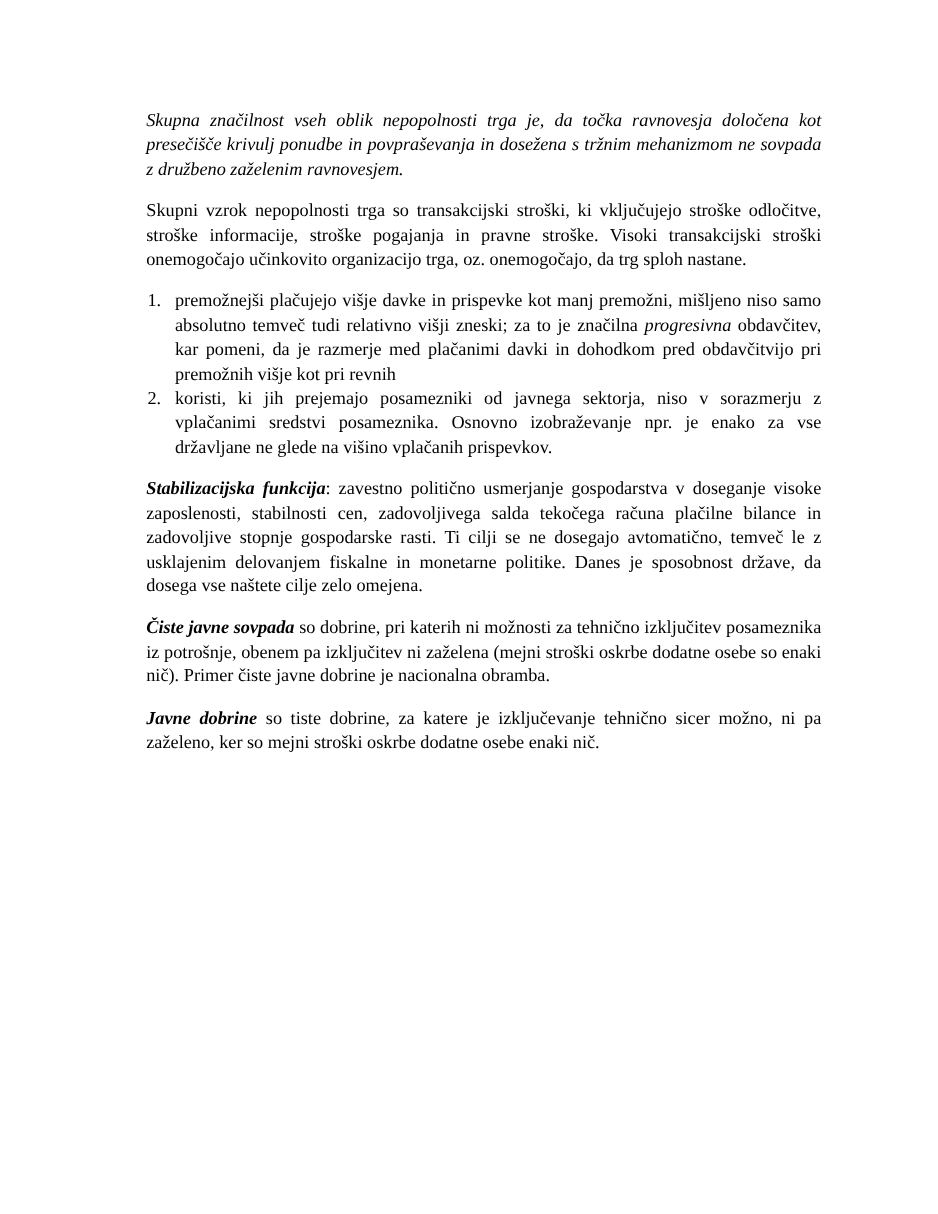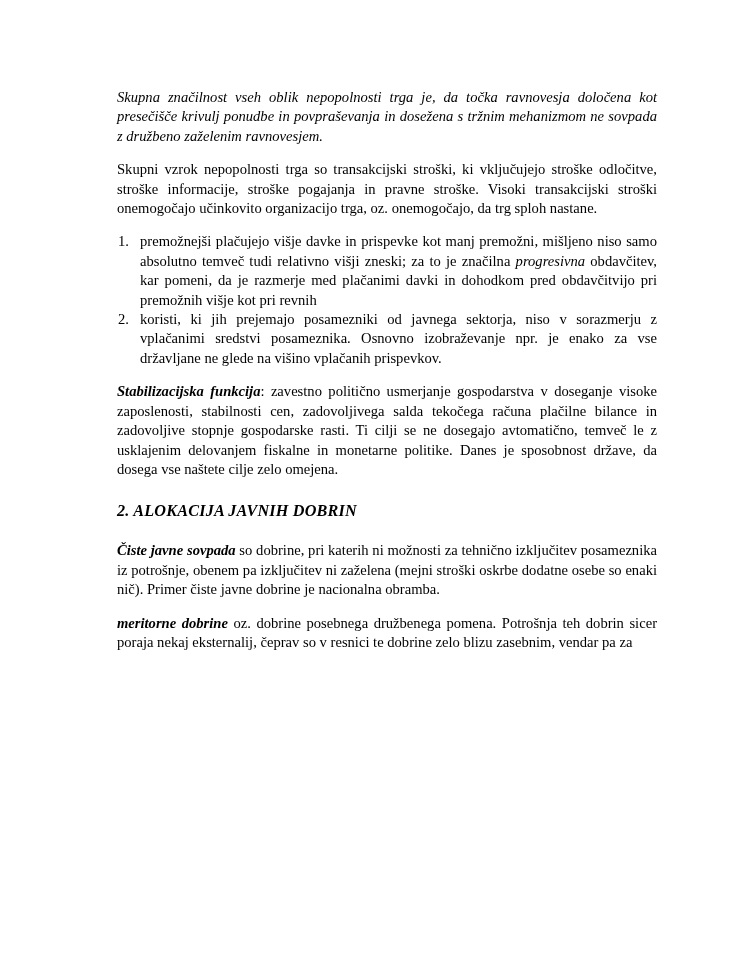--- a/index.html
+++ b/index.html
@@ -99,23 +99,22 @@
     <p class="para">Skupni vzrok nepopolnosti trga so transakcijski stroški, ki vključujejo stroške odločitve, stroške informacije, stroške pogajanja in pravne stroške. Visoki transakcijski stroški onemogočajo učinkovito organizacijo trga, oz. onemogočajo, da trg sploh nastane.</p>
 
 
     <ol class="numlist">
       <li><span class="marker">1.</span><span>premožnejši plačujejo višje davke in prispevke kot manj premožni, mišljeno niso samo absolutno temveč tudi relativno višji zneski; za to je značilna </span><span class="em">progresivna</span><span> obdavčitev, kar pomeni, da je razmerje med plačanimi davki in dohodkom pred obdavčitvijo pri premožnih višje kot pri revnih</span></li>
       <li><span class="marker">2.</span><span>koristi, ki jih prejemajo posamezniki od javnega sektorja, niso v sorazmerju z vplačanimi sredstvi posameznika. Osnovno izobraževanje npr. je enako za vse državljane ne glede na višino vplačanih prispevkov.</span><span class="em"></span><span></span></li>
     </ol>
 
     <p class="para sp-after-list"><span class="lead">Stabilizacijska funkcija</span><span>: zavestno politično usmerjanje gospodarstva v doseganje visoke zaposlenosti, stabilnosti cen, zadovoljivega salda tekočega računa plačilne bilance in zadovoljive stopnje gospodarske rasti. Ti cilji se ne dosegajo avtomatično, temveč le z usklajenim delovanjem fiskalne in monetarne politike. Danes je sposobnost države, da dosega vse naštete cilje zelo omejena.</span></p>
 
-    <h2 class="heading">2. ALOKACIJA JAVNIH DOBRIN</h2>
 
     <p class="para"><span class="lead">Čiste javne sovpada</span><span> so dobrine, pri katerih ni možnosti za tehnično izključitev posameznika iz potrošnje, obenem pa izključitev ni zaželena (mejni stroški oskrbe dodatne osebe so enaki nič). Primer čiste javne dobrine je nacionalna obramba.</span></p>
 
+    <p class="para"><span class="lead">Javne dobrine</span><span> so tiste dobrine, za katere je izključevanje tehnično sicer možno, ni pa zaželeno, ker so mejni stroški oskrbe dodatne osebe enaki nič.</span></p>
 
 
 
-    <p class="para"><span class="lead">meritorne dobrine</span><span> oz. dobrine posebnega družbenega pomena. Potrošnja teh dobrin sicer poraja nekaj eksternalij, čeprav so v resnici te dobrine zelo blizu zasebnim, vendar pa za</span></p>
 
   </div>
 </div>
 
 </body></html>

